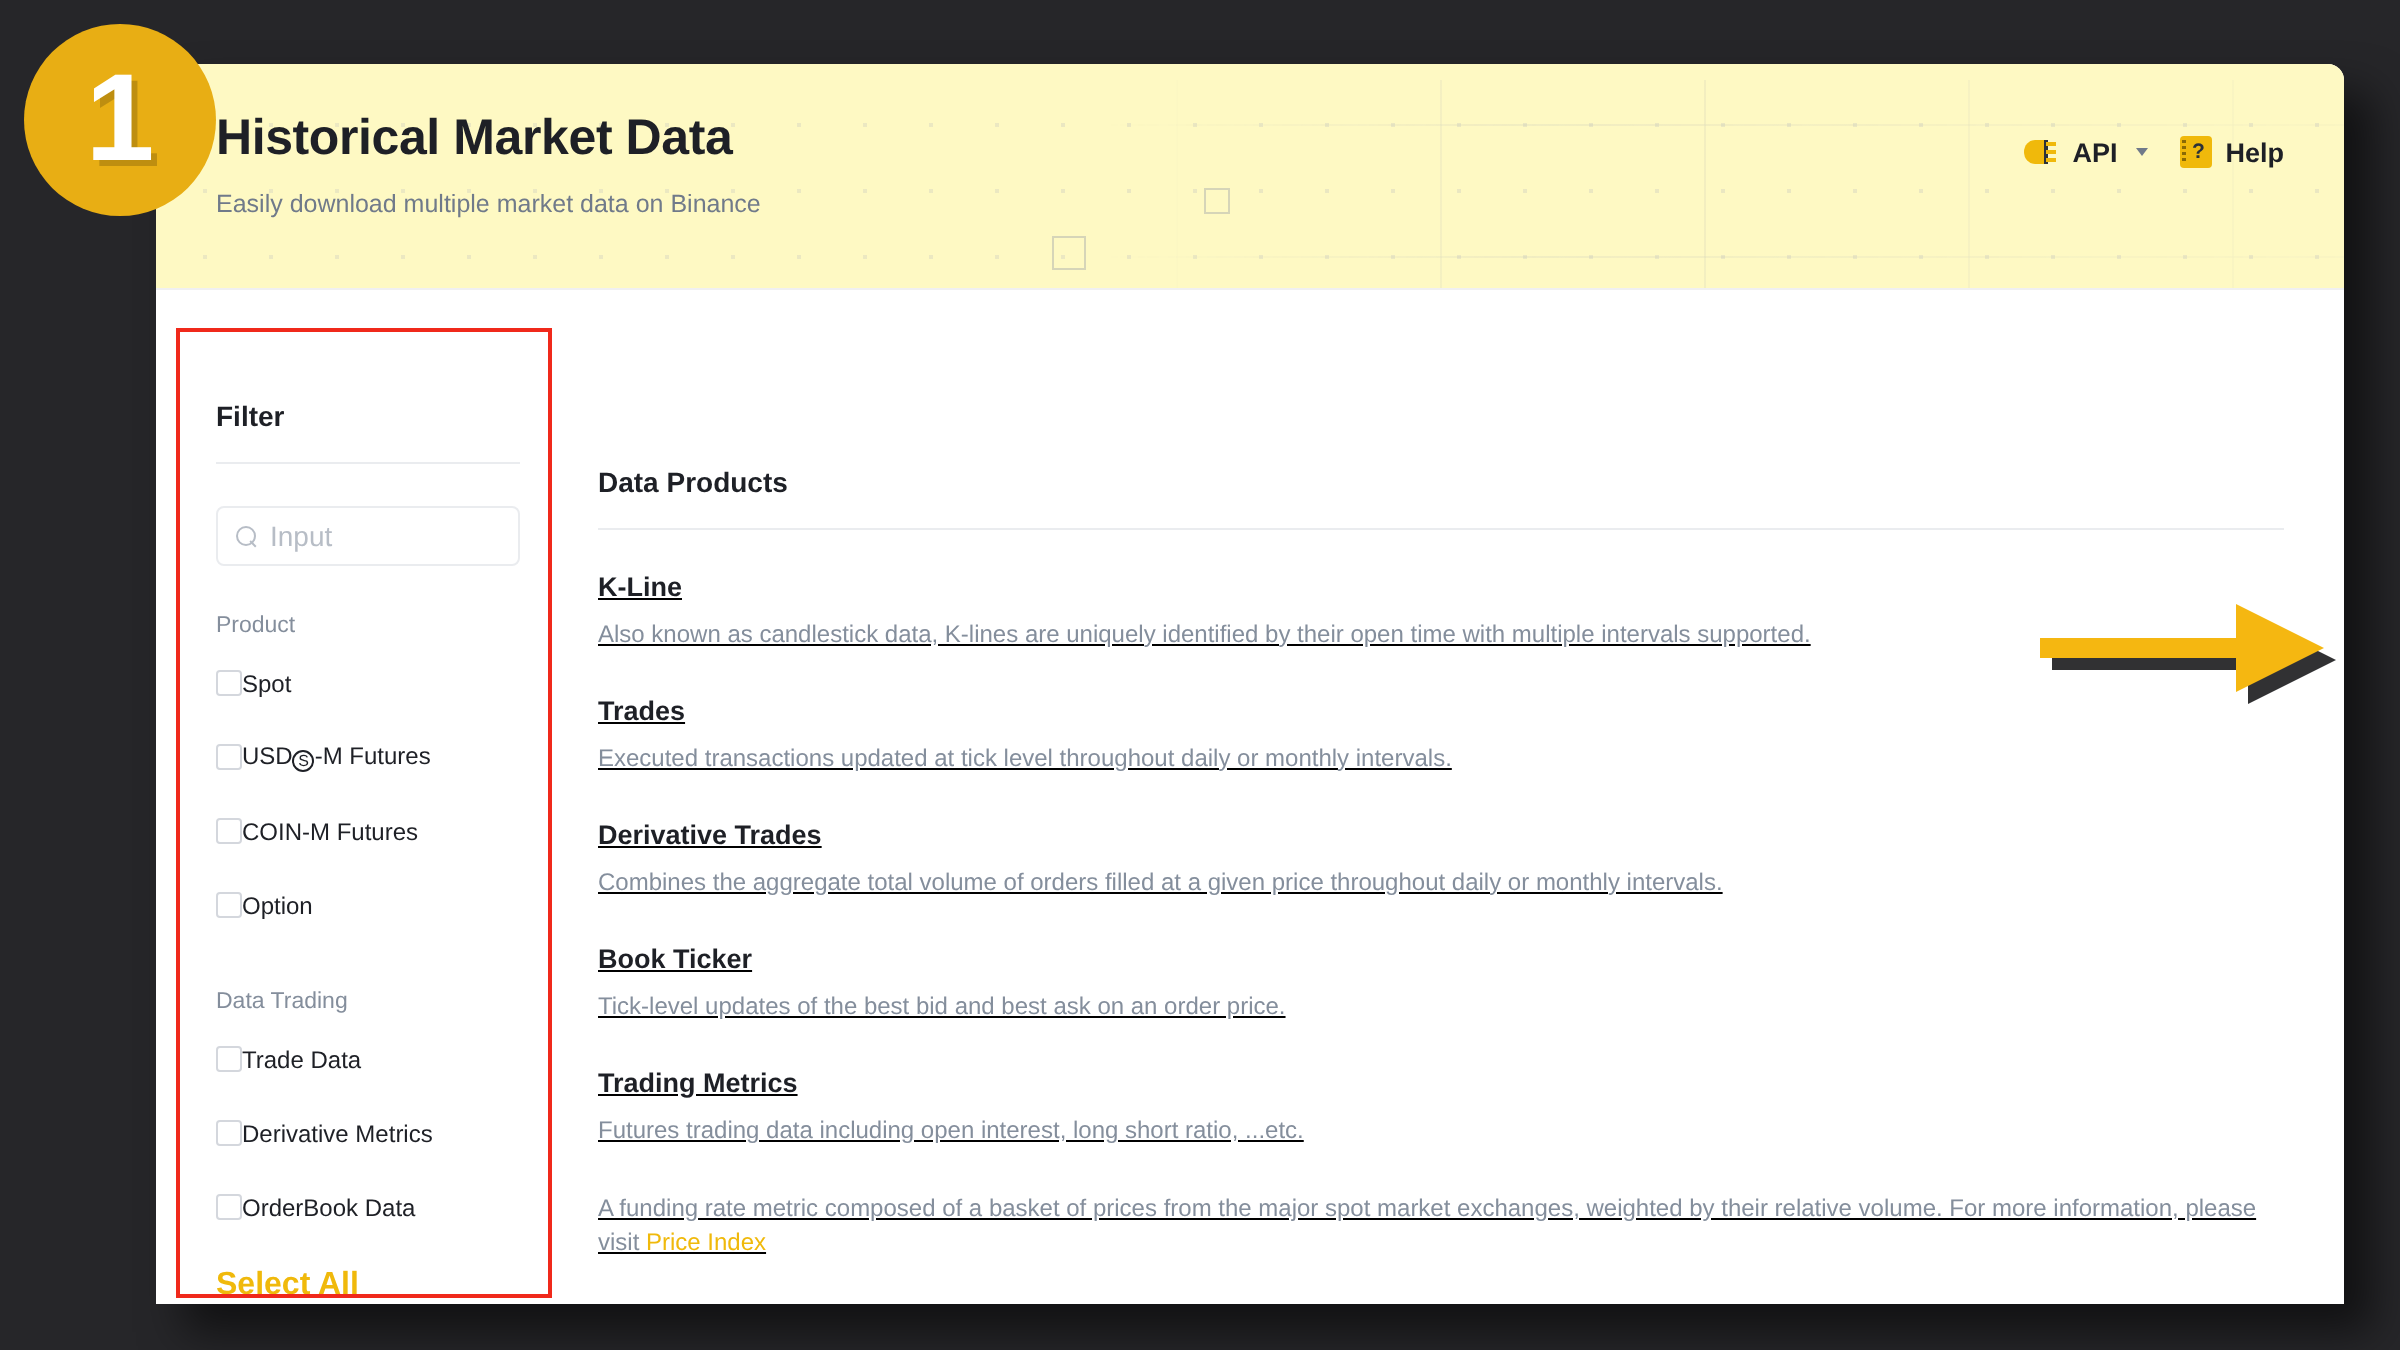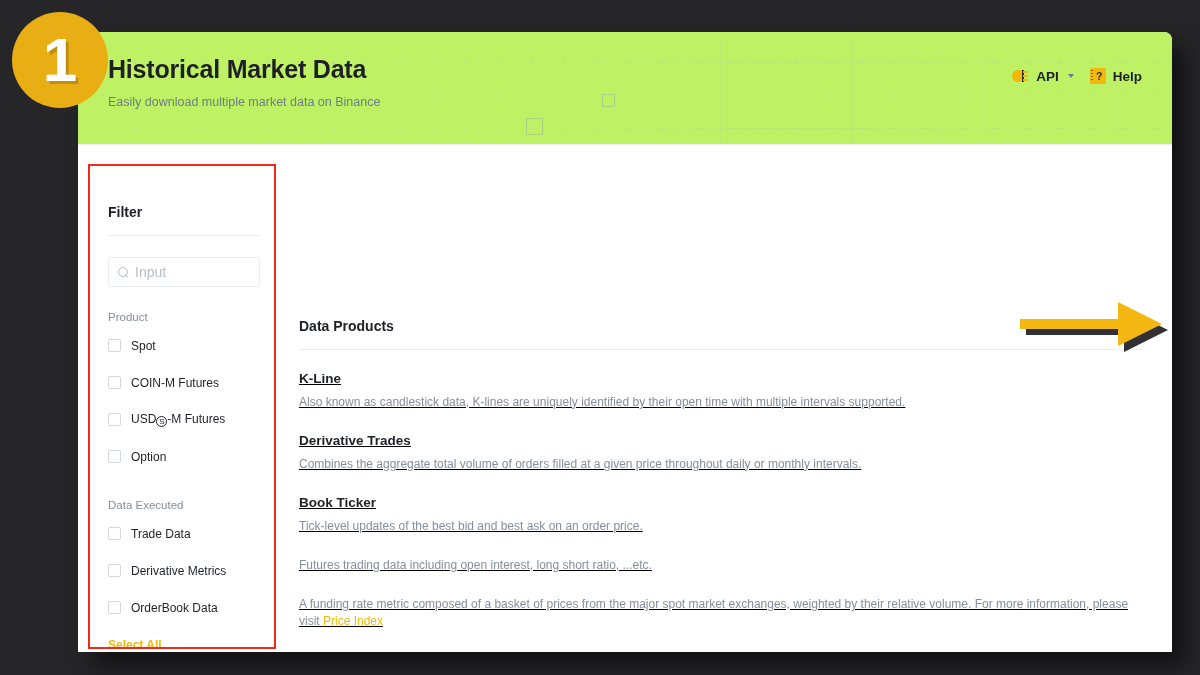--- a/index.html
+++ b/index.html
@@ -21,21 +21,21 @@
     background: #ffffff;
     border-radius: 8px 8px 0 0;
     box-shadow: 14px 14px 22px rgba(0,0,0,0.55);
     overflow: hidden;
   }
 
   
   .header {
     position: relative;
     height: 113px;
-    background: #bef264;
+    background: #fef9c3;
     border-bottom: 1px solid #f0f0f1;
   }
   .header-pattern {
     position: absolute; inset: 0;
     background-image:
       radial-gradient(circle, rgba(180,183,190,0.30) 1.1px, transparent 1.2px);
     background-size: 33px 33px;
     background-position: 470px 14px;
     opacity: 0.85;
     pointer-events: none;
@@ -157,38 +157,38 @@
     font-family: "Liberation Sans", sans-serif;
     font-size: 14px; color: #1e2026; background: transparent;
   }
   .search-box input::placeholder { color: #b7bdc6; }
 
   .group-label {
     margin-top: 24px; margin-bottom: 4px;
     font-size: 11.5px; color: #848e9c; font-weight: 400;
   }
   .check-row {
-    display: flex; align-items: center; gap: 10px;
+    display: flex; align-items: center; 
     height: 37px; cursor: pointer;
   }
   .cbox {
     width: 13px; height: 13px; flex: none;
     border: 1px solid #d4d7dd; border-radius: 2px; background: #fff;
   }
   .check-row .lbl { font-size: 12px; color: #1e2026; }
   .circ-s {
     display: inline-block;
     width: 11px; height: 11px;
     border: 1px solid #1e2026; border-radius: 50%;
     font-size: 8px; line-height: 9px; text-align: center;
     vertical-align: -1px; font-weight: 400;
   }
   .select-all {
     margin-top: 12px;
-    font-size: 12px; font-weight: 700; color: #f0b90b; cursor: pointer;
+    font-size: 16px; font-weight: 700; color: #f0b90b; cursor: pointer;
   }
 
   .divider-v { width: 1px; background: #eaecef; margin-top: 0; }
 
   .main {
     flex: 1;
     padding: 24px 30px 0 24px;
     min-width: 0;
   }
   .main .rule { height: 1px; background: #eaecef; width: 100%; }
@@ -285,34 +285,34 @@
 
         <div class="group-label">Product</div>
 
         <div class="check-row">
           <span class="cbox"></span>
           <span class="lbl">Spot</span>
         </div>
 
         <div class="check-row">
           <span class="cbox"></span>
+          <span class="lbl"><span>USD</span><span class="circ-s">S</span><span>-M Futures</span></span>
+        </div>
+
+        <div class="check-row">
+          <span class="cbox"></span>
           <span class="lbl">COIN-M Futures</span>
         </div>
 
         <div class="check-row">
           <span class="cbox"></span>
-          <span class="lbl"><span>USD</span><span class="circ-s">S</span><span>-M Futures</span></span>
-        </div>
-
-        <div class="check-row">
-          <span class="cbox"></span>
           <span class="lbl">Option</span>
         </div>
 
-        <div class="group-label">Data Executed</div>
+        <div class="group-label">Data Trading</div>
 
         <div class="check-row">
           <span class="cbox"></span>
           <span class="lbl">Trade Data</span>
         </div>
 
         <div class="check-row">
           <span class="cbox"></span>
           <span class="lbl">Derivative Metrics</span>
         </div>
@@ -331,32 +331,37 @@
         <div class="panel-head">Data Products</div>
         <div class="rule"></div>
 
         <div class="prod-list">
 
           <div class="prod">
             <h3>K-Line</h3>
             <p>Also known as candlestick data, K-lines are uniquely identified by their open time with multiple intervals supported.</p>
           </div>
 
+          <div class="prod">
+            <h3>Trades</h3>
+            <p>Executed transactions updated at tick level throughout daily or monthly intervals.</p>
+          </div>
 
           <div class="prod">
             <h3>Derivative Trades</h3>
             <p>Combines the aggregate total volume of orders filled at a given price throughout daily or monthly intervals.</p>
           </div>
 
           <div class="prod">
             <h3>Book Ticker</h3>
             <p>Tick-level updates of the best bid and best ask on an order price.</p>
           </div>
 
           <div class="prod">
+            <h3>Trading Metrics</h3>
             <p>Futures trading data including open interest, long short ratio, ...etc.</p>
           </div>
 
           <div class="prod">
             <p><span>A funding rate metric composed of a basket of prices from the major spot market exchanges, weighted by their relative volume. For more information, please visit </span><a href="#">Price Index</a></p>
           </div>
 
         </div>
       </div>
 

